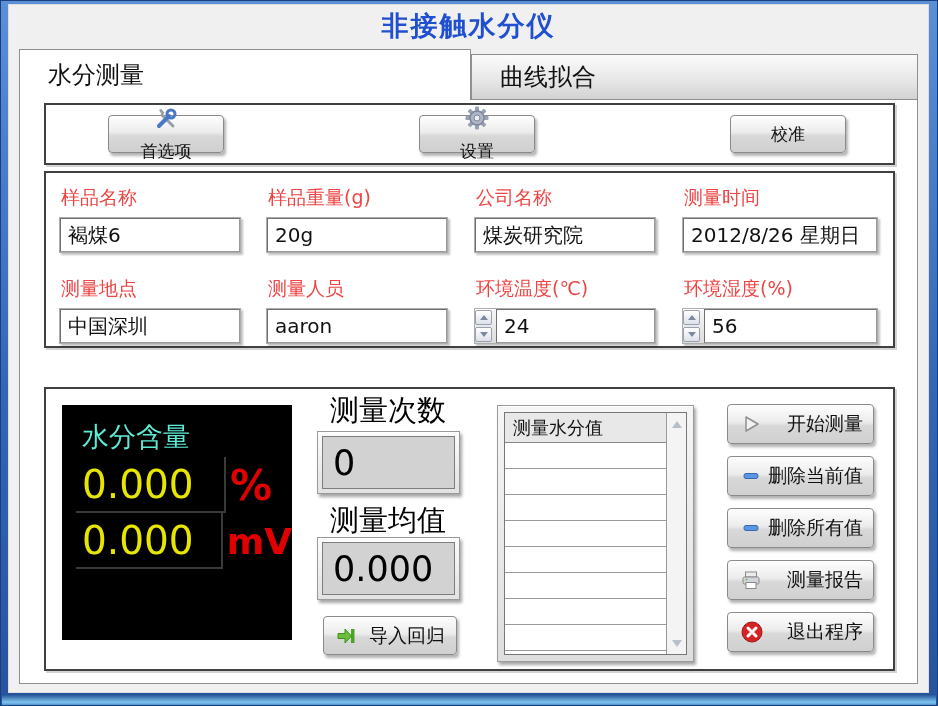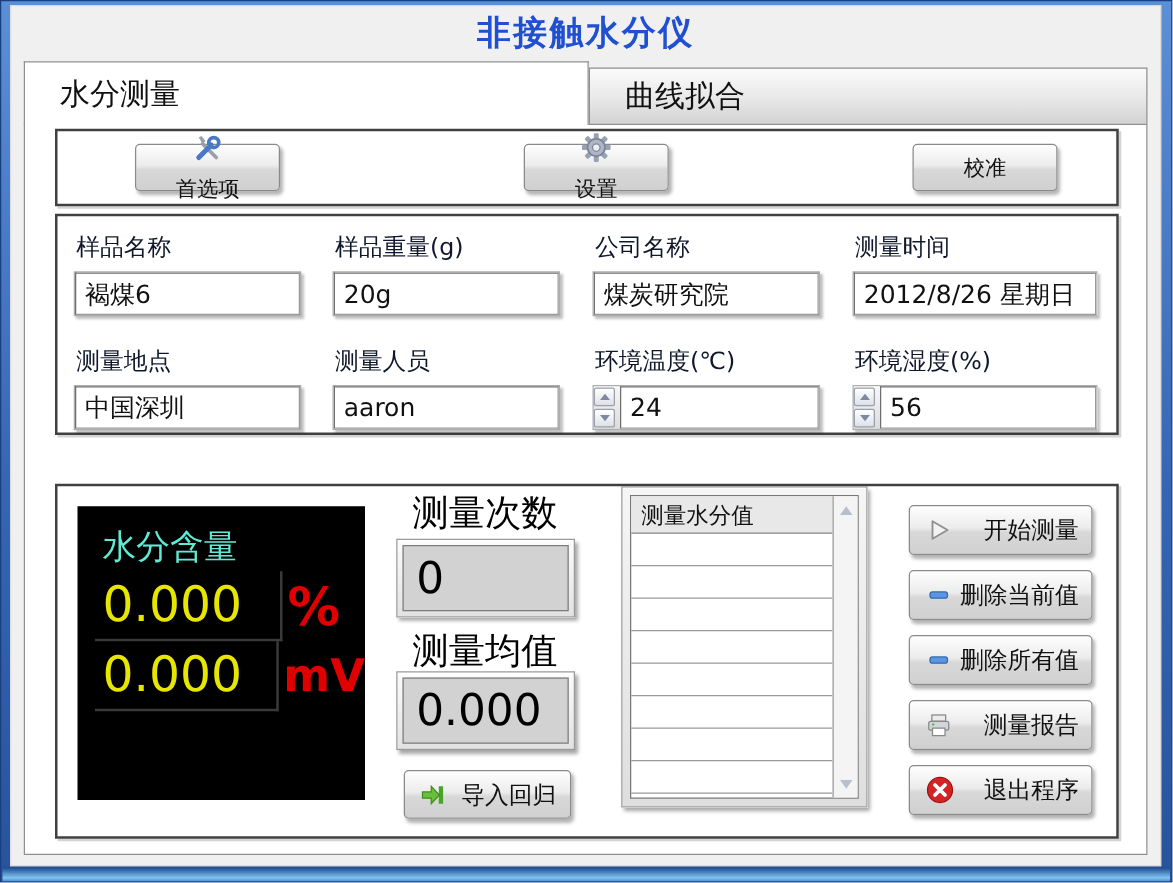--- a/index.html
+++ b/index.html
@@ -39,21 +39,21 @@
 
   .btn { background:linear-gradient(to bottom,#fefefe 0%,#ececec 45%,#d8d8d8 55%,#d0d0d0 100%);
     border:1px solid #8a8a8a; border-radius:4px;
     box-shadow:2px 3px 3px rgba(0,0,0,0.30), inset 0 1px 0 #fff;
     display:flex; align-items:center; cursor:pointer; color:#111; }
   .tool-btn { width:116px; height:38px; font-size:17px; justify-content:center; gap:10px;flex-direction:column; }
   .tool-btn.no-icon { justify-content:center; }
 
   .form-grid { display:grid; grid-template-columns:207px 208px 208px auto;
     padding:12px 0 0 13px; row-gap:23px; }
-  .cell-label { font-size:19px; color:#0f172a; margin:0 0 6px 2px; }
+  .cell-label { font-size:19px; color:#ef4444; margin:0 0 6px 2px; }
   .fld { width:182px; border:1px solid #adadad;
     background:linear-gradient(to bottom,#f7f7f7,#dcdcdc); padding:0;
     box-shadow:2px 2px 2px rgba(0,0,0,0.25), inset 0 1px 0 #fff;
     display:flex; gap:4px; }
   .fld.wide { width:196px; }
   .fld-in { flex:1; background:#fff; border:1px solid #6f6f6f;
     border-bottom-color:#9a9a9a; border-right-color:#9a9a9a; height:34px;
     display:flex; align-items:center; padding:0 7px; font-size:20px; color:#111;
     overflow:hidden; white-space:nowrap; }
   .spin-col { display:flex; flex-direction:column; justify-content:space-between;
@@ -81,21 +81,21 @@
     font-size:29px; color:#000; }
   .ind { position:absolute; left:271px; width:143px; height:63px;
     border:1px solid #9a9a9a; background:linear-gradient(#fcfcfc,#e2e2e2);
     padding:4px; box-shadow:2px 3px 3px rgba(0,0,0,0.35), inset 0 1px 0 #fff; }
   .ind-in { width:100%; height:100%; background:#d2d2d2; border:1px solid #7d7d7d;
     font-size:35px; color:#000; display:flex; align-items:center; padding-left:10px; }
 
   .import-btn { position:absolute; left:277px; top:227px; width:134px; height:39px;
     font-size:19px; padding:0 10px; gap:12px; justify-content:center; }
 
-  .listbox { position:absolute; left:451px; top:0; width:197px; height:257px;
+  .listbox { position:absolute; left:451px; top:16px; width:197px; height:257px;
     border:1px solid #9a9a9a; background:linear-gradient(#f6f6f6,#dedede);
     padding:6px; box-shadow:2px 3px 3px rgba(0,0,0,0.35), inset 0 1px 0 #fff; }
   .list-in { position:relative; width:100%; height:100%; background:#fff;
     border:1px solid #777; }
   .list-header { height:30px; background:#e8e8e8; border-bottom:1px solid #888;
     display:flex; align-items:center; padding-left:8px; font-size:18px; color:#111;
     margin-right:20px; }
   .list-row { height:26px; border-bottom:1px solid #9a9a9a; margin-right:20px; }
   .list-scroll { position:absolute; top:0; right:0; bottom:0; width:20px;
     border-left:1px solid #999; background:#f4f4f4; }

